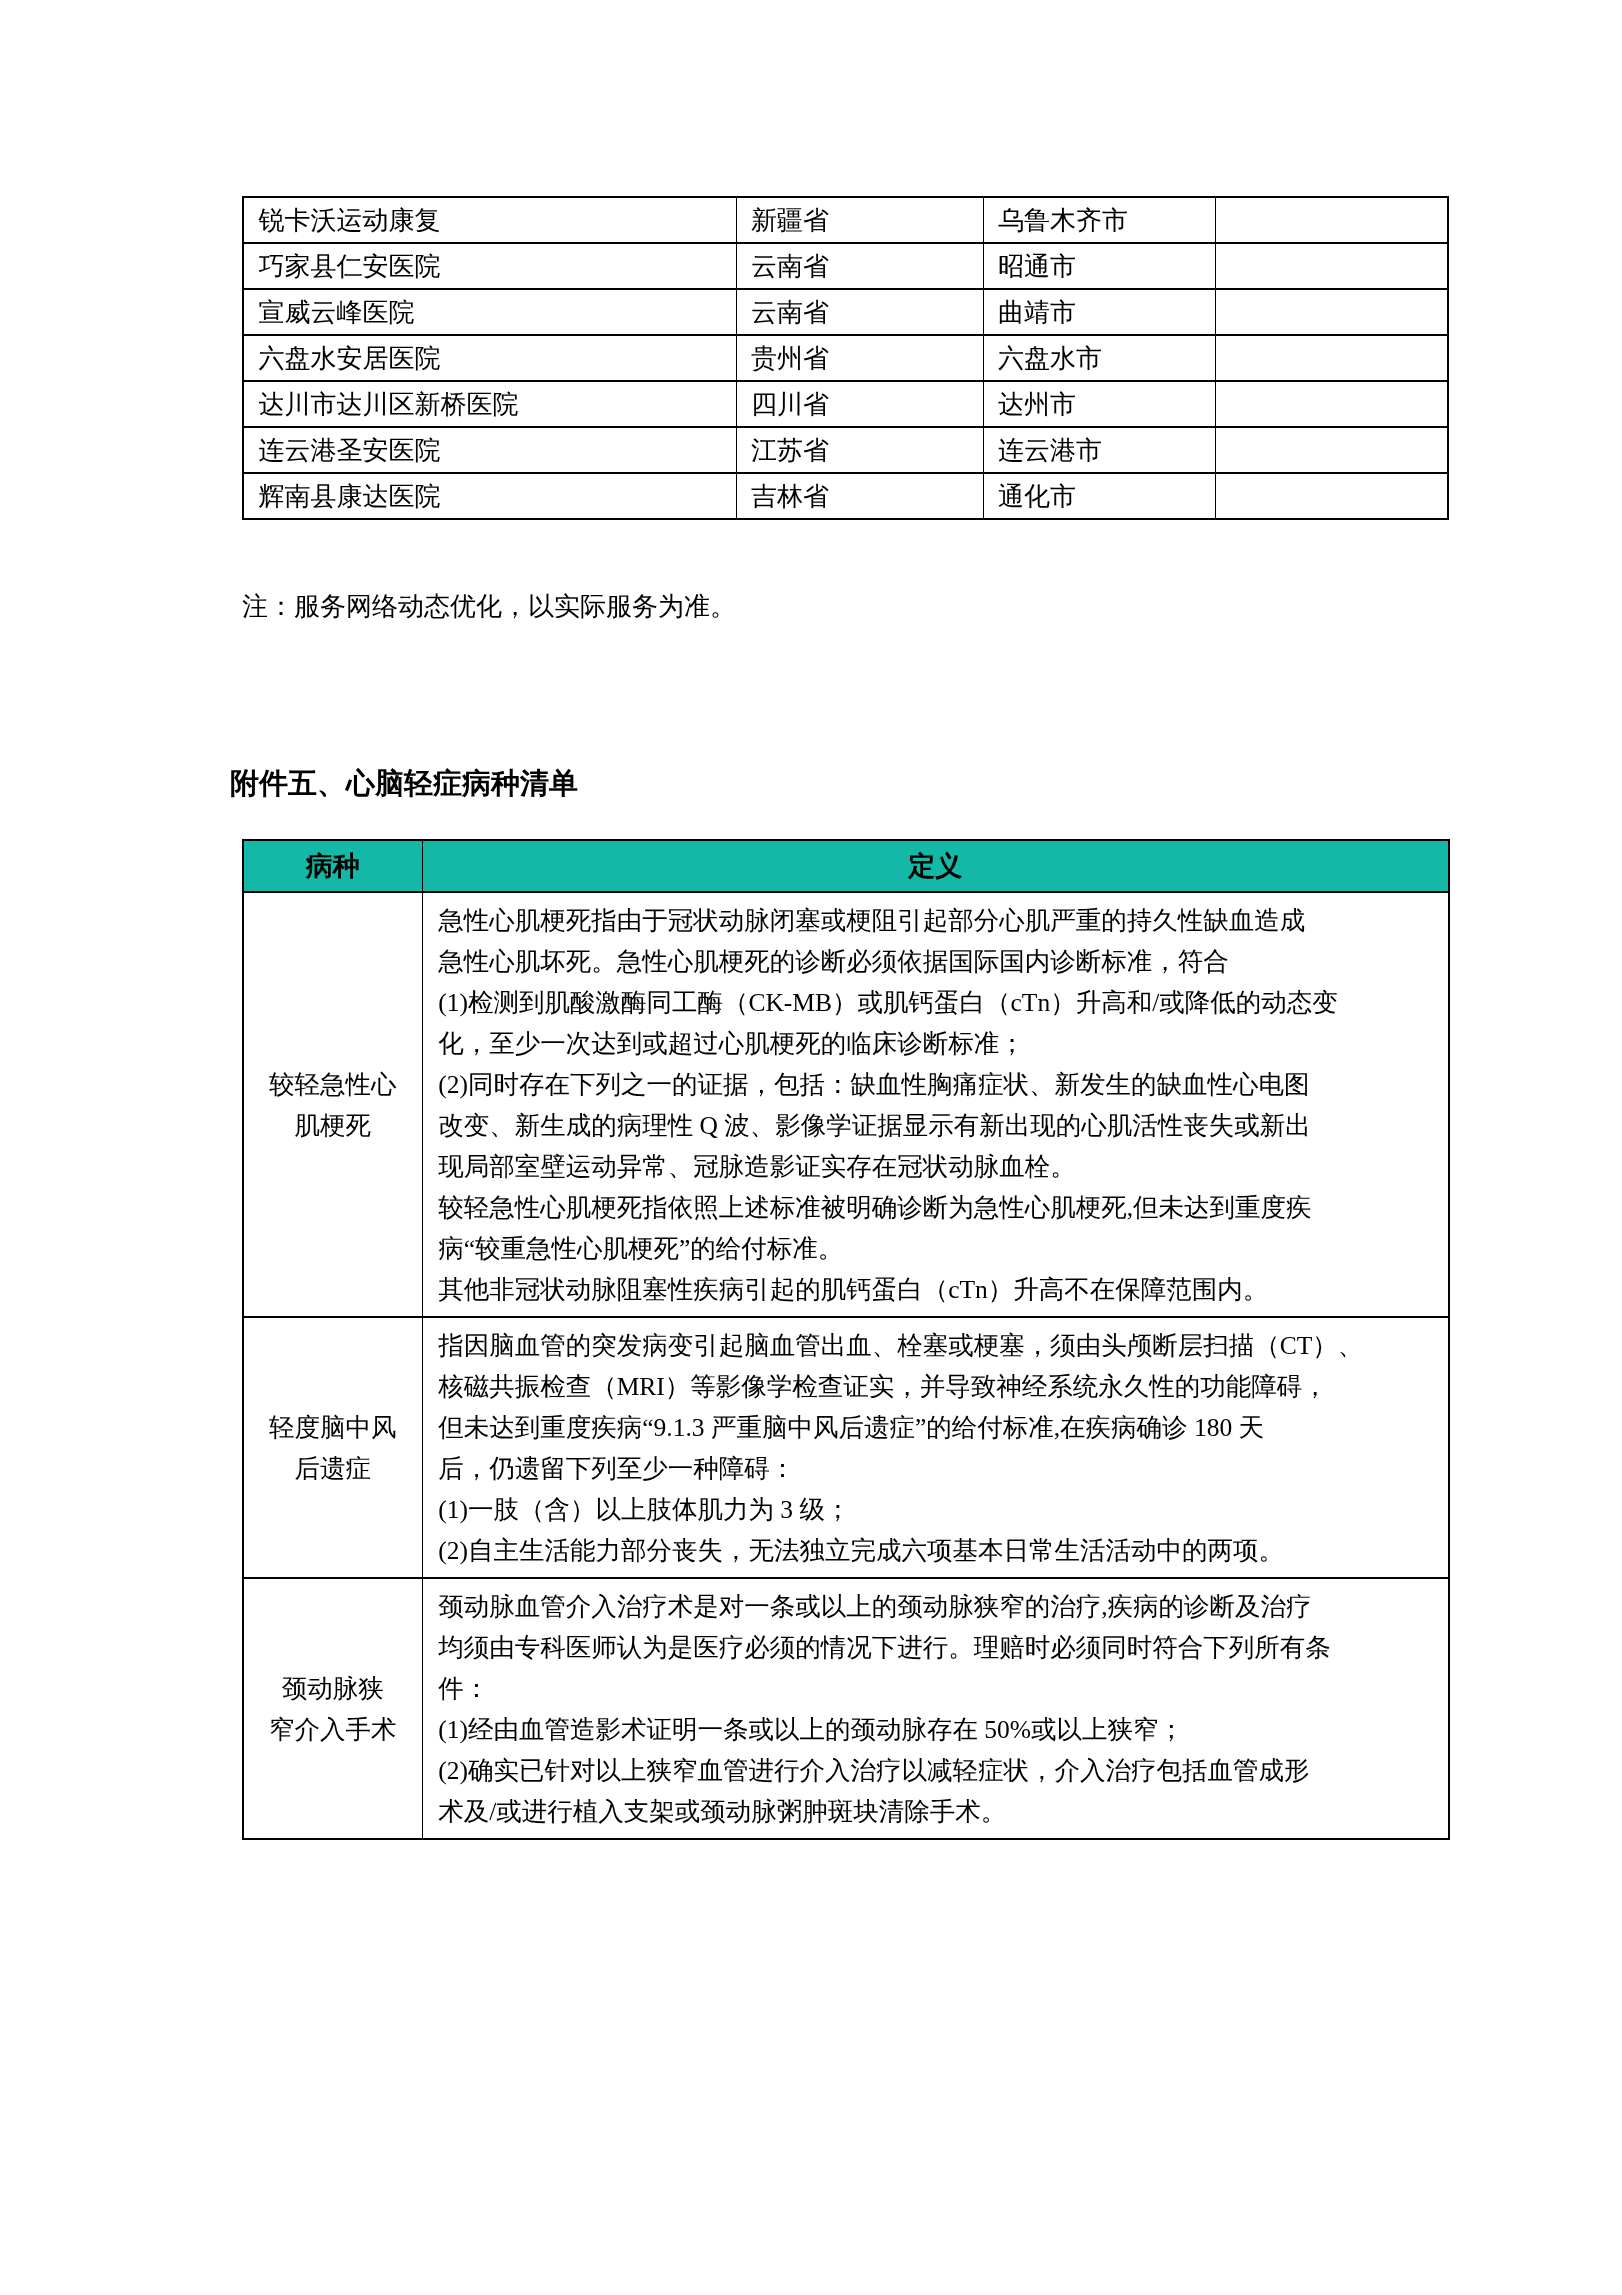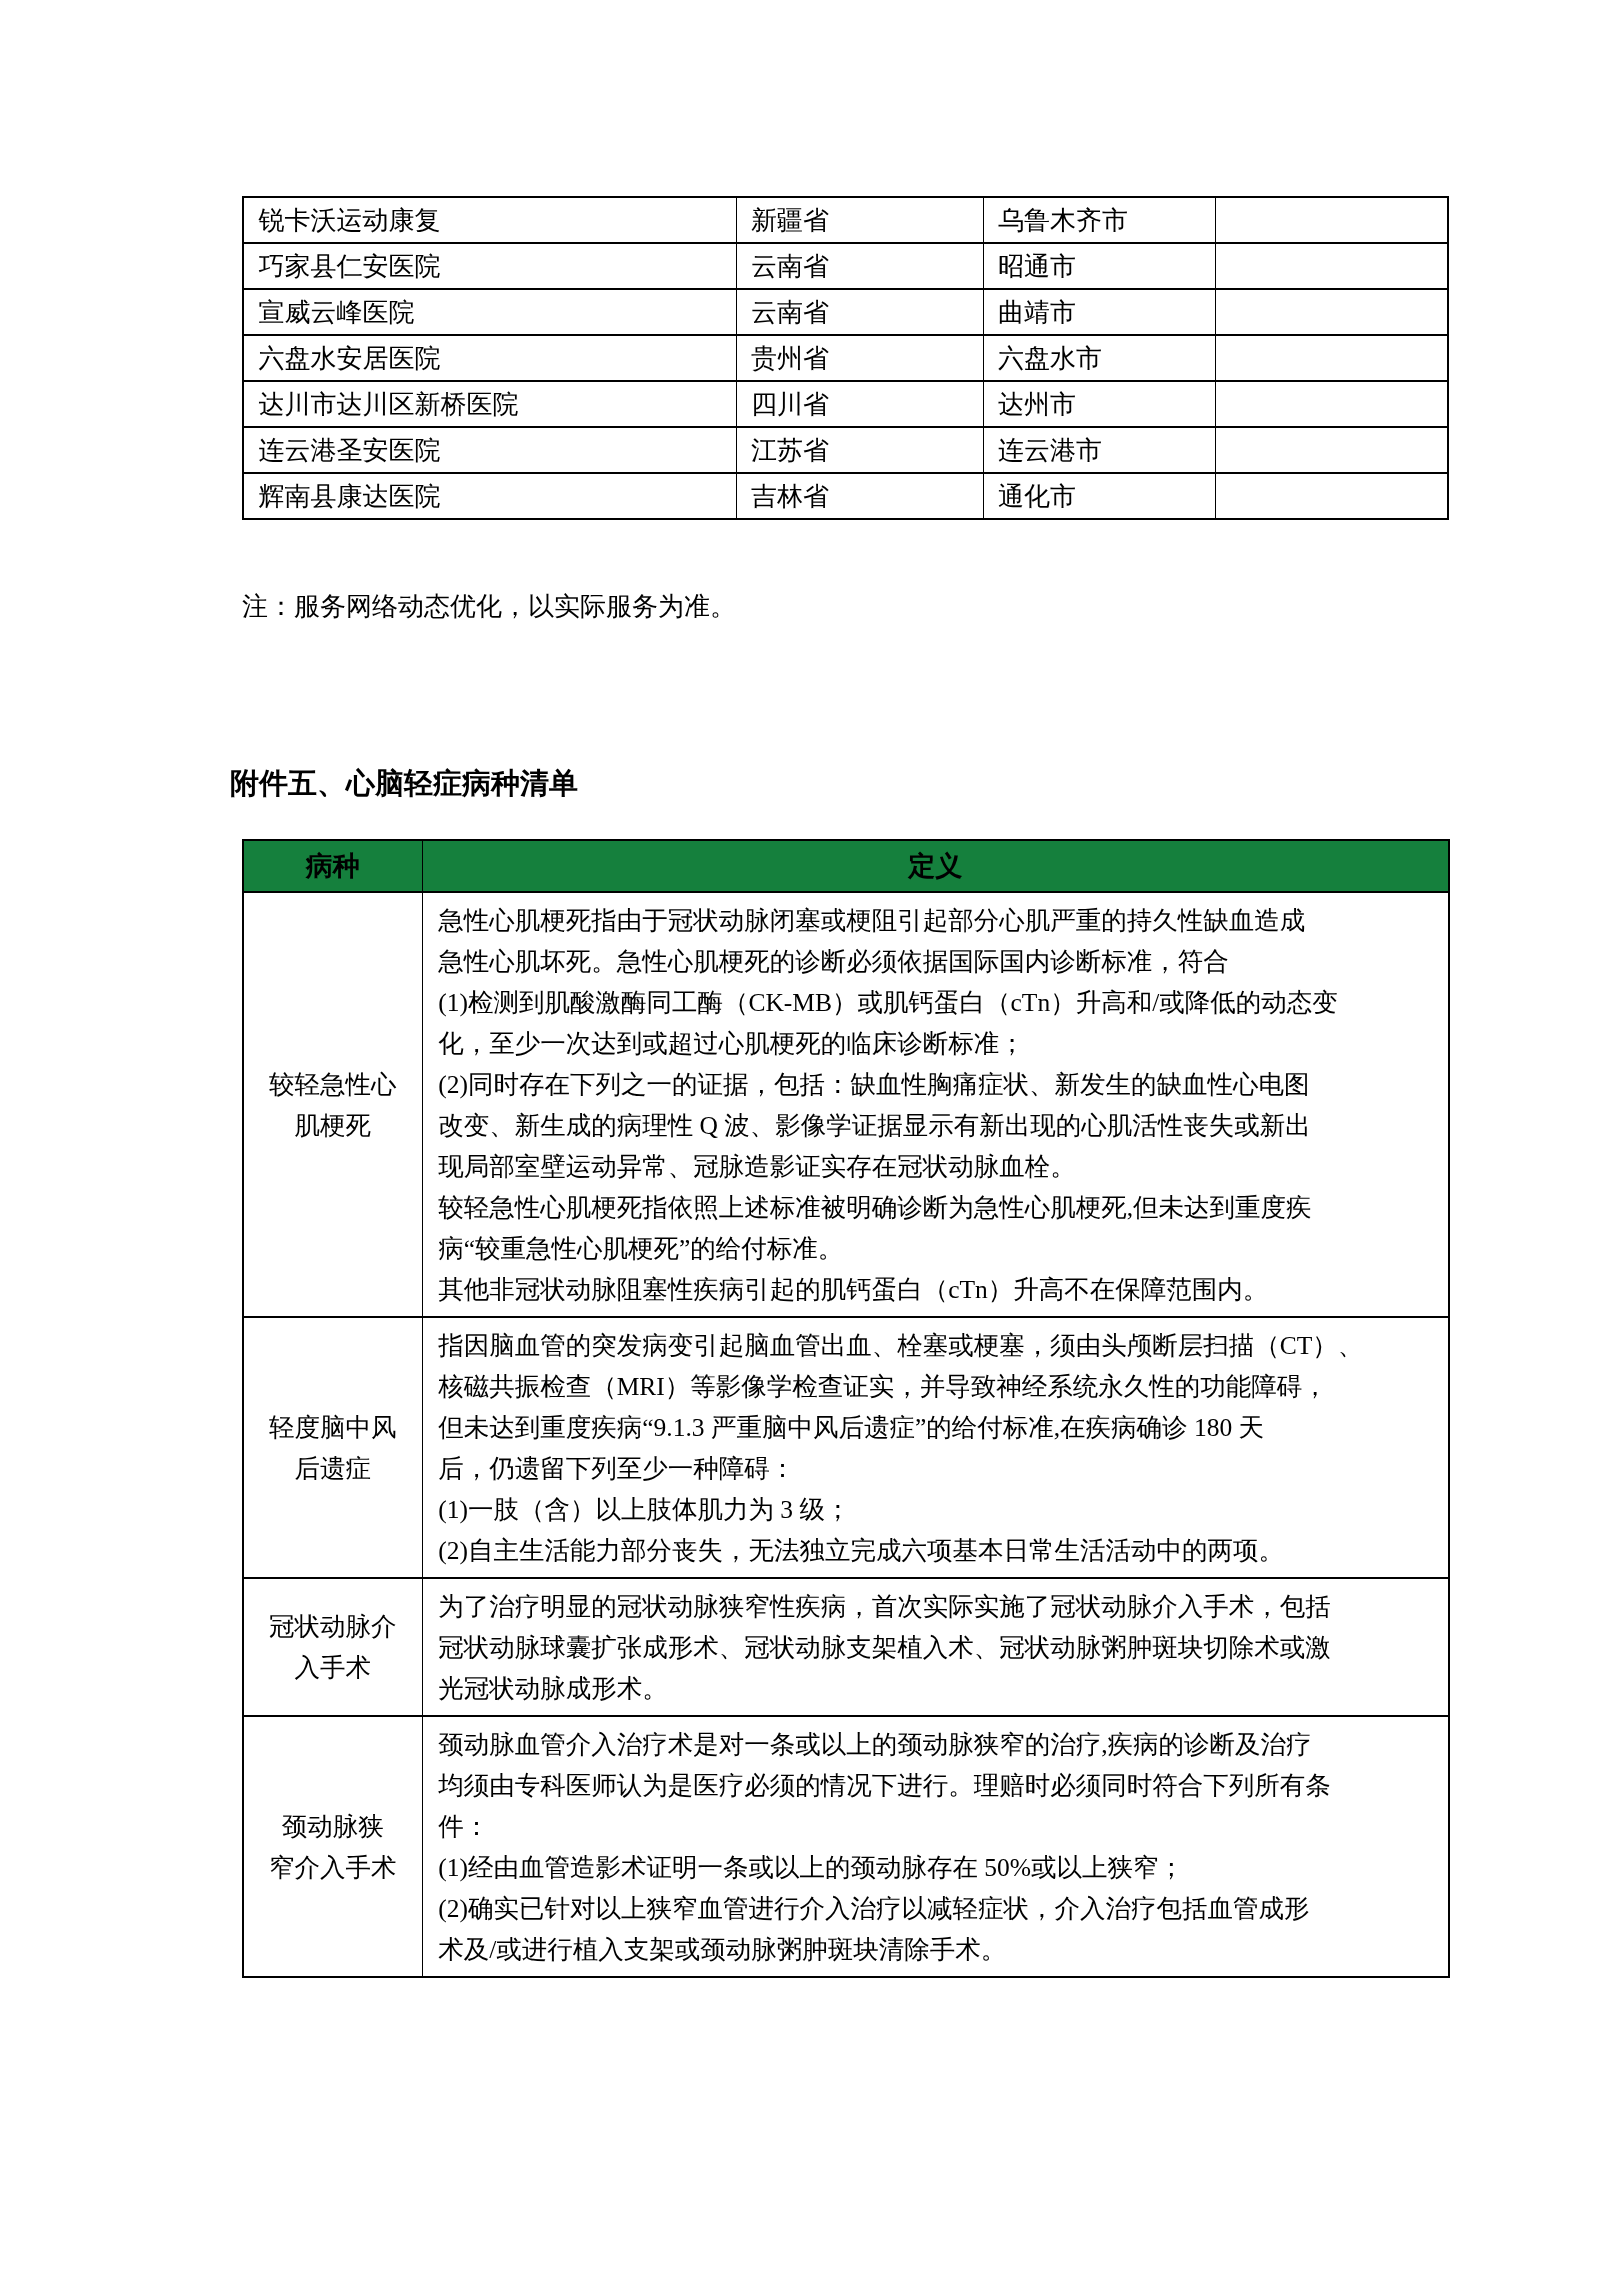--- a/index.html
+++ b/index.html
@@ -58,21 +58,21 @@
     position: absolute;
     left: 242px;
     top: 839px;
     width: 1205px;
     border-collapse: collapse;
     table-layout: fixed;
     font-size: 25.5px;
     border: 2px solid #000;
   }
   table.disease-table th {
-    background: #15803d;
+    background: #14b8a6;
     border: 1.3px solid #000;
     border-bottom-width: 2px;
     height: 48px;
     font-weight: bold;
     font-size: 27px;
     font-family: "Liberation Sans", "DejaVu Sans", sans-serif;
     text-align: center;
     vertical-align: middle;
   }
   table.disease-table td {
@@ -197,27 +197,20 @@
         <td class="disease-cell">轻度脑中风
 后遗症</td>
         <td class="definition-cell">指因脑血管的突发病变引起脑血管出血、栓塞或梗塞，须由头颅断层扫描（CT）、
 核磁共振检查（MRI）等影像学检查证实，并导致神经系统永久性的功能障碍，
 但未达到重度疾病“9.1.3 严重脑中风后遗症”的给付标准,在疾病确诊 180 天
 后，仍遗留下列至少一种障碍：
 (1)一肢（含）以上肢体肌力为 3 级；
 (2)自主生活能力部分丧失，无法独立完成六项基本日常生活活动中的两项。</td>
       </tr>
       <tr>
-        <td class="disease-cell">冠状动脉介
-入手术</td>
-        <td class="definition-cell">为了治疗明显的冠状动脉狭窄性疾病，首次实际实施了冠状动脉介入手术，包括
-冠状动脉球囊扩张成形术、冠状动脉支架植入术、冠状动脉粥肿斑块切除术或激
-光冠状动脉成形术。</td>
-      </tr>
-      <tr>
         <td class="disease-cell">颈动脉狭
 窄介入手术</td>
         <td class="definition-cell">颈动脉血管介入治疗术是对一条或以上的颈动脉狭窄的治疗,疾病的诊断及治疗
 均须由专科医师认为是医疗必须的情况下进行。理赔时必须同时符合下列所有条
 件：
 (1)经由血管造影术证明一条或以上的颈动脉存在 50%或以上狭窄；
 (2)确实已针对以上狭窄血管进行介入治疗以减轻症状，介入治疗包括血管成形
 术及/或进行植入支架或颈动脉粥肿斑块清除手术。</td>
       </tr>
     </tbody>

